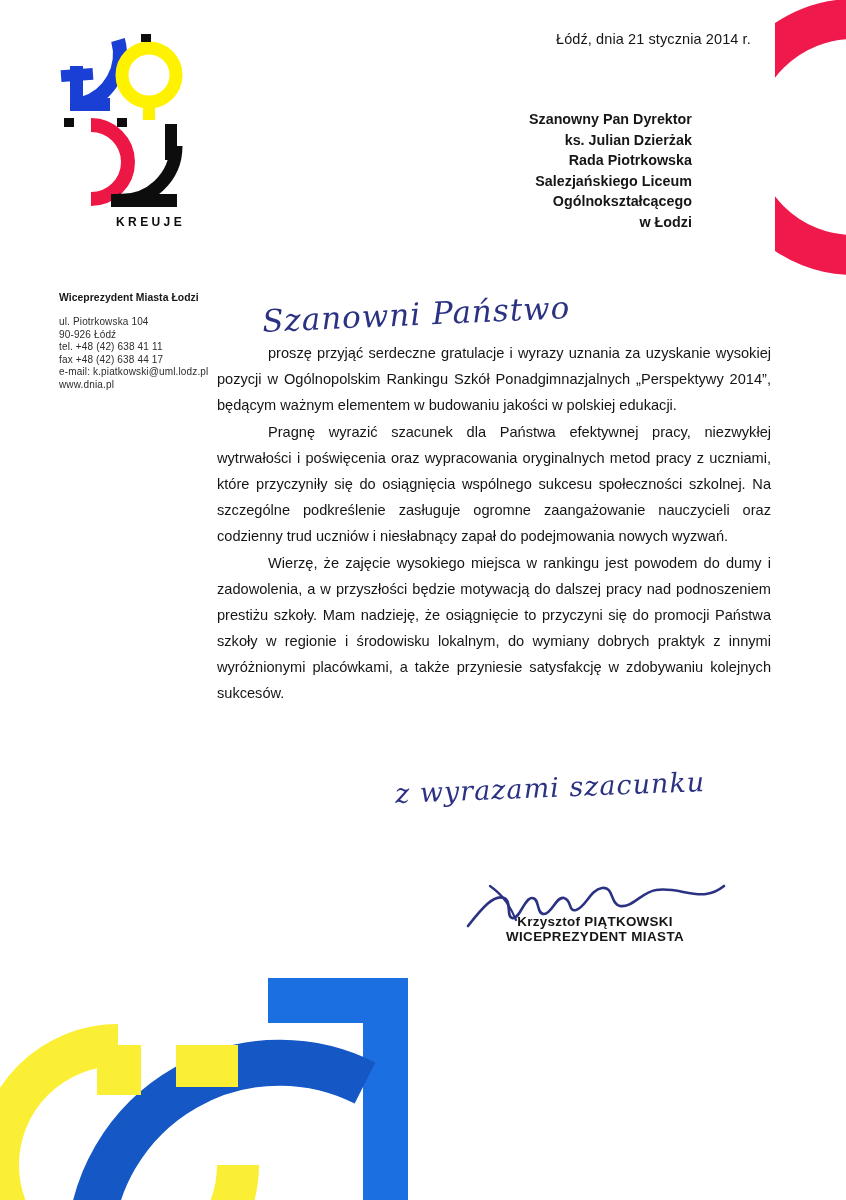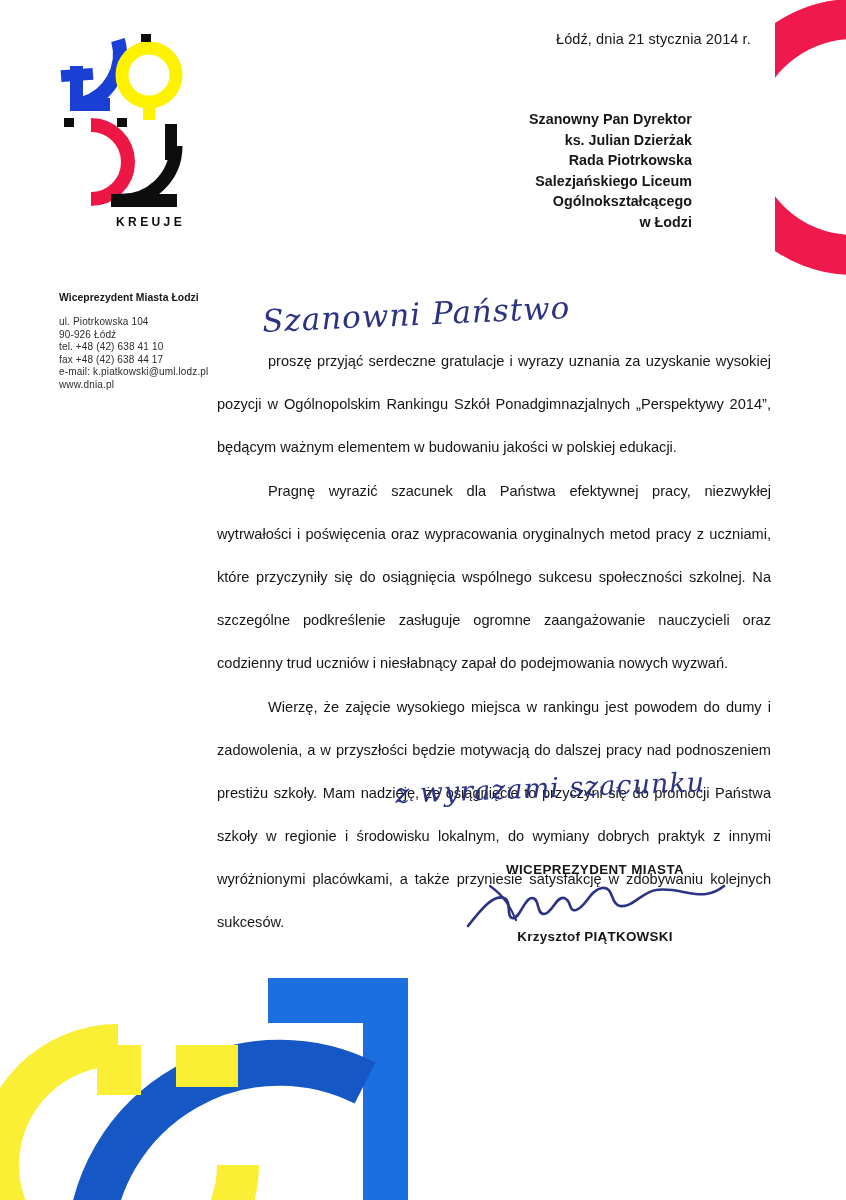--- a/index.html
+++ b/index.html
@@ -73,21 +73,21 @@
   }
   #sender-contact div { white-space: nowrap; }
 
   
   #body-text {
     position: absolute;
     left: 217px;
     top: 340px;
     width: 554px;
     font-size: 14.6px;
-    line-height: 43px;
+    line-height: 26px;
     text-align: justify;
     color: #151515;
   }
   #body-text p { margin: 0 0 1px 0; text-indent: 51px; }
   #body-text p:last-child { margin-bottom: 0; }
 
   
   .handwriting {
     position: absolute;
     color: #2b3282;
@@ -185,40 +185,40 @@
     <div>Salezjańskiego Liceum</div>
     <div>Ogólnokształcącego</div>
     <div>w Łodzi</div>
   </div>
 
   <div id="sender">
     <div id="sender-title">Wiceprezydent Miasta Łodzi</div>
     <div id="sender-contact">
       <div>ul. Piotrkowska 104</div>
       <div>90-926 Łódź</div>
-      <div>tel. +48 (42) 638 41 10</div>
+      <div>tel. +48 (42) 638 41 11</div>
       <div>fax +48 (42) 638 44 17</div>
       <div>e-mail: k.piatkowski@uml.lodz.pl</div>
       <div>www.dnia.pl</div>
     </div>
   </div>
 
   <div id="greeting-hand" class="handwriting">Szanowni Państwo</div>
 
   <div id="body-text">
     <p>proszę przyjąć serdeczne gratulacje i wyrazy uznania za uzyskanie  wysokiej pozycji w Ogólnopolskim Rankingu Szkół Ponadgimnazjalnych „Perspektywy 2014”, będącym ważnym elementem w budowaniu jakości w polskiej edukacji.</p>
     <p>Pragnę wyrazić szacunek dla Państwa efektywnej pracy, niezwykłej wytrwałości i poświęcenia oraz wypracowania oryginalnych metod pracy z uczniami, które przyczyniły się do osiągnięcia wspólnego sukcesu społeczności szkolnej. Na szczególne podkreślenie zasługuje ogromne zaangażowanie nauczycieli oraz codzienny trud uczniów i niesłabnący zapał do podejmowania nowych wyzwań.</p>
     <p>Wierzę, że zajęcie wysokiego miejsca w rankingu jest powodem do dumy i zadowolenia, a w przyszłości będzie motywacją do dalszej pracy nad podnoszeniem prestiżu szkoły. Mam nadzieję, że osiągnięcie to przyczyni się do promocji Państwa szkoły w regionie i środowisku lokalnym, do wymiany dobrych praktyk z innymi wyróżnionymi placówkami, a także przyniesie satysfakcję w zdobywaniu kolejnych sukcesów.</p>
   </div>
 
   <div id="closing-hand" class="handwriting">z wyrazami szacunku</div>
 
   <div id="signature-block">
+    <div id="signature-name">Krzysztof PIĄTKOWSKI</div>
     <div id="signature-title">WICEPREZYDENT MIASTA</div>
-    <div id="signature-name">Krzysztof PIĄTKOWSKI</div>
   </div>
   <svg id="signature-scribble" viewBox="0 0 270 56">
     <path d="M8 52 C22 34 34 20 44 24 C52 27 46 42 52 44 C60 46 64 24 72 24
              C80 24 76 40 84 40 C92 40 96 22 104 24 C112 26 108 38 116 36
              C126 33 130 16 142 14 C154 12 150 30 160 32 C172 34 182 18 196 16
              C214 13 230 22 246 20 C254 19 259 16 264 12" fill="none" stroke="#2b3282" stroke-width="2.6" stroke-linecap="round"></path>
     <path d="M30 12 C44 22 50 32 56 46" fill="none" stroke="#2b3282" stroke-width="2.2" stroke-linecap="round"></path>
   </svg>
 
   <svg id="bottom-deco" class="deco" viewBox="0 0 500 300">

